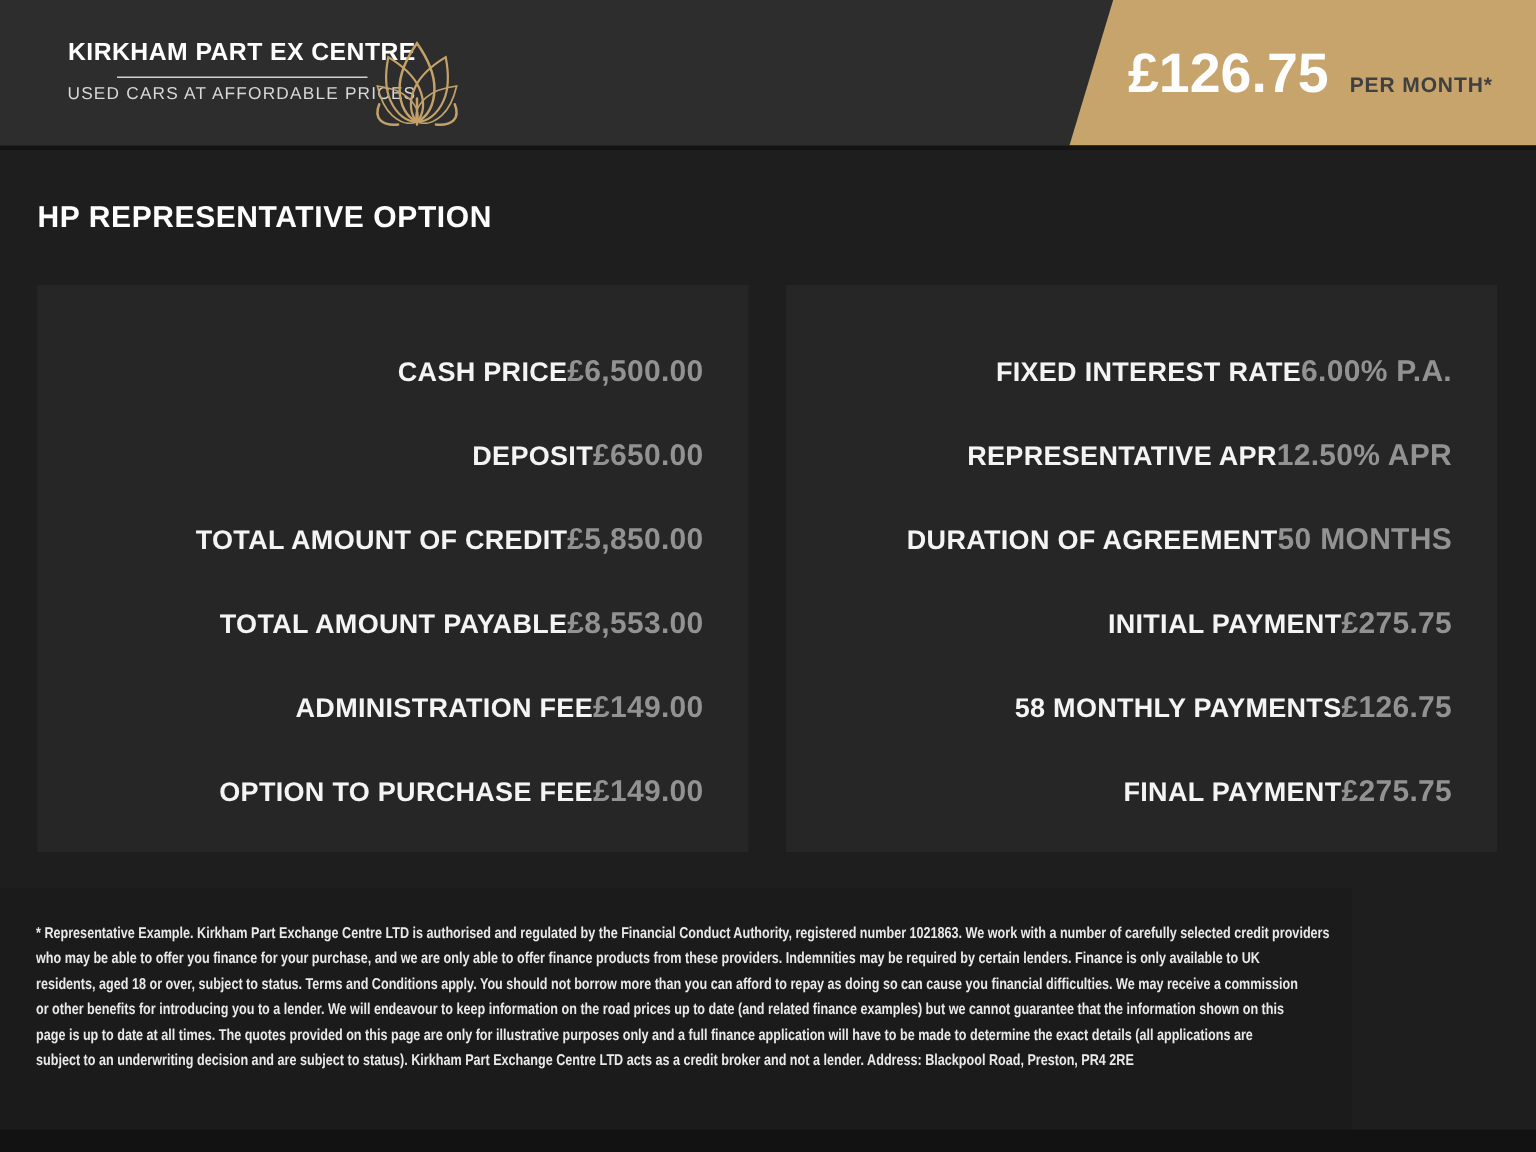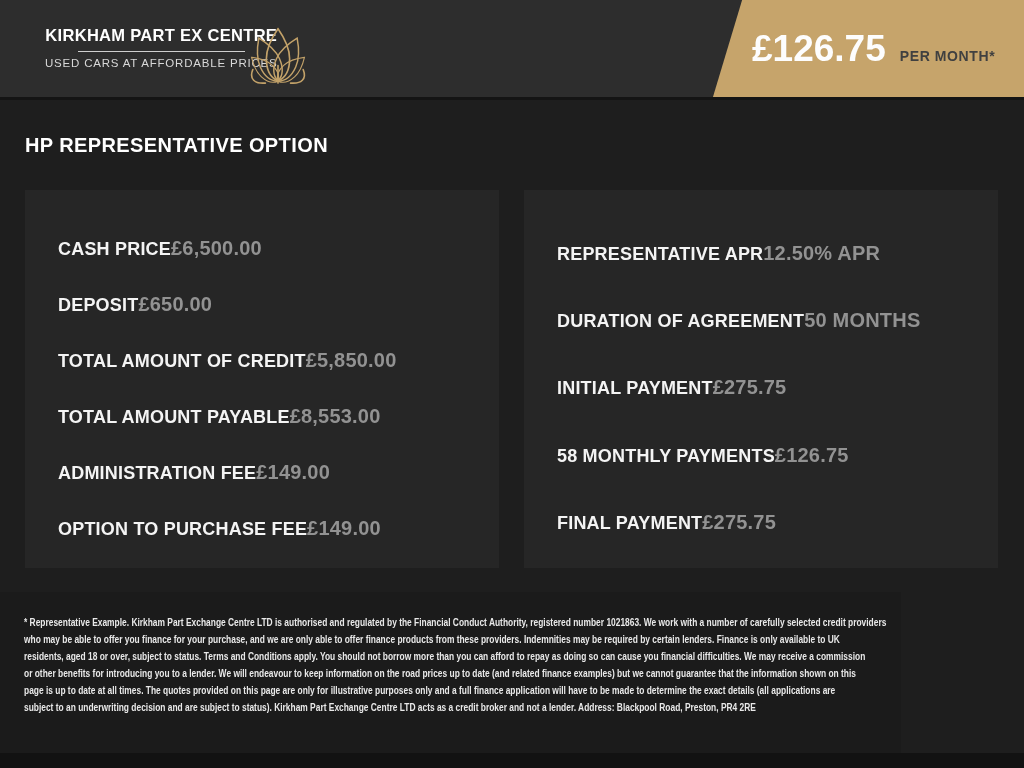--- a/index.html
+++ b/index.html
@@ -53,21 +53,21 @@
   
   .panel{
     position:absolute; top:190px; width:474px; height:378px;
     background:#262626;
     display:flex; flex-direction:column; justify-content:space-around;
     padding:30px 30px 12px 33px;
   }
   .panel-left{ left:25px; }
   .panel-right{ left:524px; }
   .finance-row{
-    display:flex; justify-content:flex-start; align-items:baseline;
+    display:flex; justify-content:flex-end; align-items:baseline;
   }
   .finance-label{
     font-size:18px; font-weight:bold; color:#f4f4f4; letter-spacing:.2px;
     white-space:nowrap;
   }
   .finance-value{
     font-size:20px; font-weight:bold; color:#929292; letter-spacing:.2px;
     white-space:nowrap;
   }
   
@@ -144,20 +144,24 @@
       <span class="finance-value">£149.00</span>
     </div>
     <div class="finance-row">
       <span class="finance-label">OPTION TO PURCHASE FEE</span>
       <span class="finance-value">£149.00</span>
     </div>
   </div>
 
   <div class="panel panel-right">
     <div class="finance-row">
+      <span class="finance-label">FIXED INTEREST RATE</span>
+      <span class="finance-value">6.00% P.A.</span>
+    </div>
+    <div class="finance-row">
       <span class="finance-label">REPRESENTATIVE APR</span>
       <span class="finance-value">12.50% APR</span>
     </div>
     <div class="finance-row">
       <span class="finance-label">DURATION OF AGREEMENT</span>
       <span class="finance-value">50 MONTHS</span>
     </div>
     <div class="finance-row">
       <span class="finance-label">INITIAL PAYMENT</span>
       <span class="finance-value">£275.75</span>

